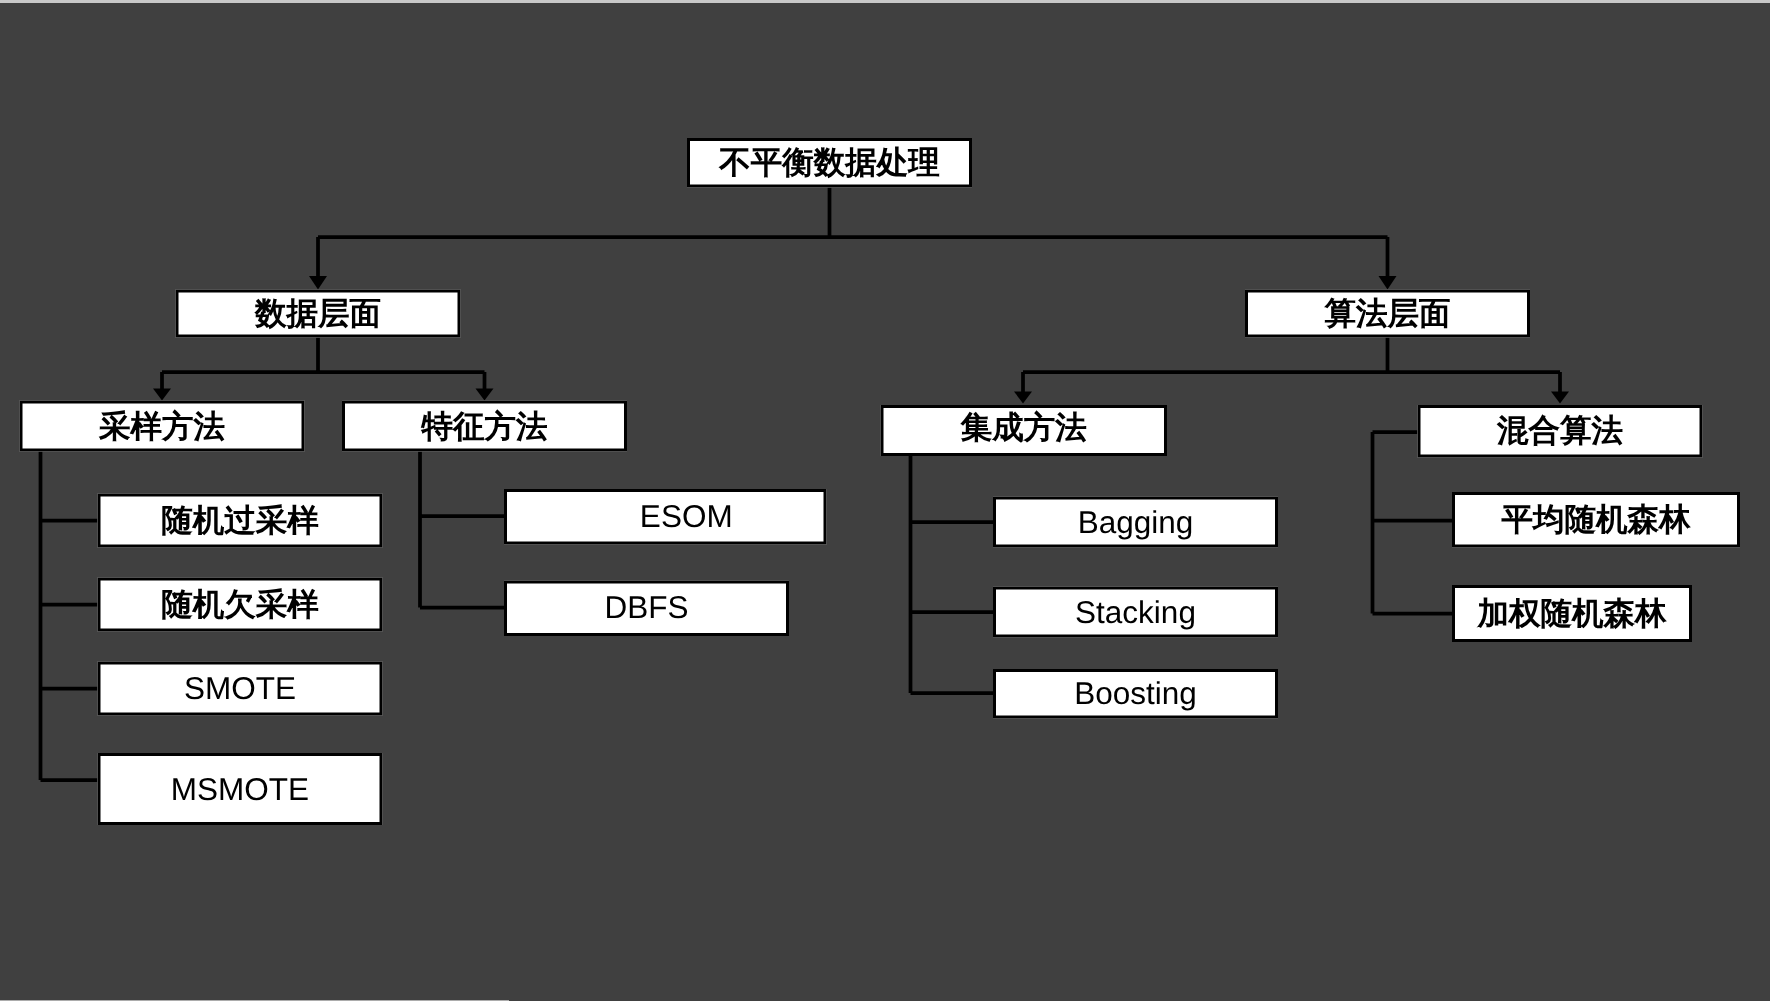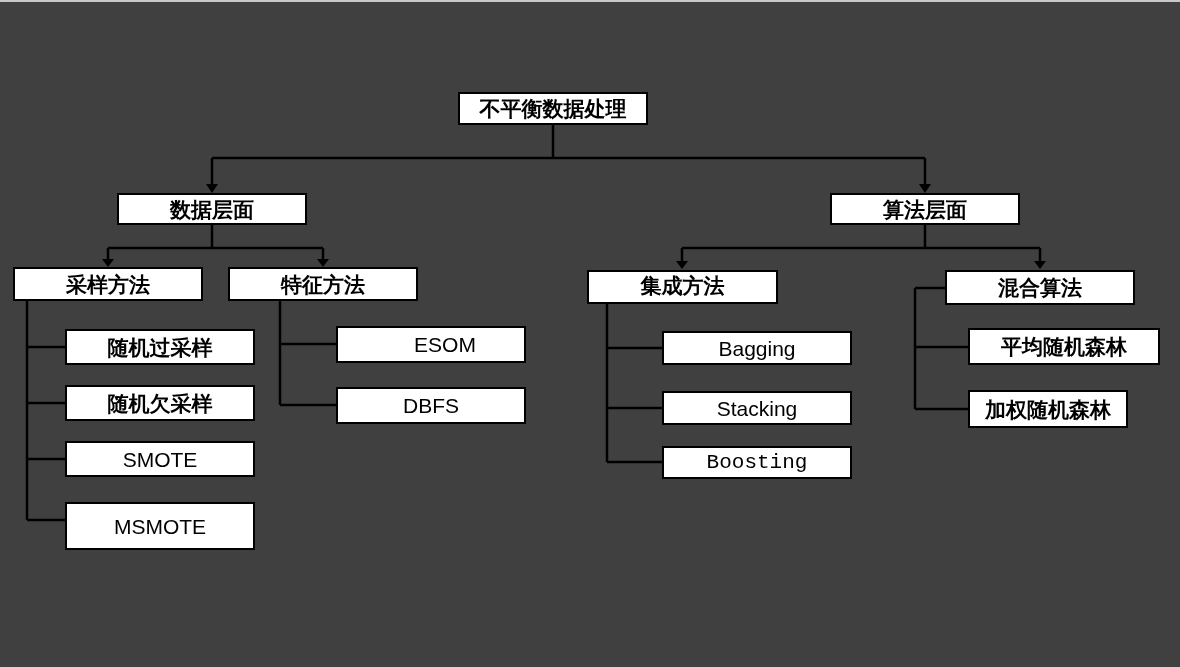--- a/index.html
+++ b/index.html
@@ -93,23 +93,23 @@
   <div class="node bold" style="left:13px;  top:267px; width:190px; height:34px;">采样方法</div>
   <div class="node bold" style="left:228px; top:267px; width:190px; height:34px;">特征方法</div>
   <div class="node bold" style="left:587px; top:270px; width:191px; height:34px;font-family:Liberation Mono, monospace;">集成方法</div>
   <div class="node bold" style="left:945px; top:270px; width:190px; height:35px;">混合算法</div>
 
   <div class="node bold" style="left:65px;  top:329px; width:190px; height:36px;">随机过采样</div>
   <div class="node bold" style="left:65px;  top:385px; width:190px; height:36px;">随机欠采样</div>
   <div class="node" style="left:65px;  top:441px; width:190px; height:36px;">SMOTE</div>
   <div class="node" style="left:65px;  top:502px; width:190px; height:48px;">MSMOTE</div>
 
-  <div class="node" style="left:336px; top:326px; width:190px; height:37px;padding-left:28px;">ESOM</div>
+  <div class="node" style="left:336px; top:326px; width:215px; height:37px;padding-left:28px;">ESOM</div>
   <div class="node" style="left:336px; top:387px; width:190px; height:37px;">DBFS</div>
 
   <div class="node" style="left:662px; top:331px; width:190px; height:34px;">Bagging</div>
   <div class="node" style="left:662px; top:391px; width:190px; height:34px;">Stacking</div>
-  <div class="node" style="left:662px; top:446px; width:190px; height:33px;font-family:Liberation Mono, monospace;">Boosting</div>
+  <div class="node" style="left:662px; top:446px; width:190px; height:33px;">Boosting</div>
 
   <div class="node bold" style="left:968px; top:328px; width:192px; height:37px;">平均随机森林</div>
   <div class="node bold" style="left:968px; top:390px; width:160px; height:38px;">加权随机森林</div>
 
 </div>
 
 </body></html>

